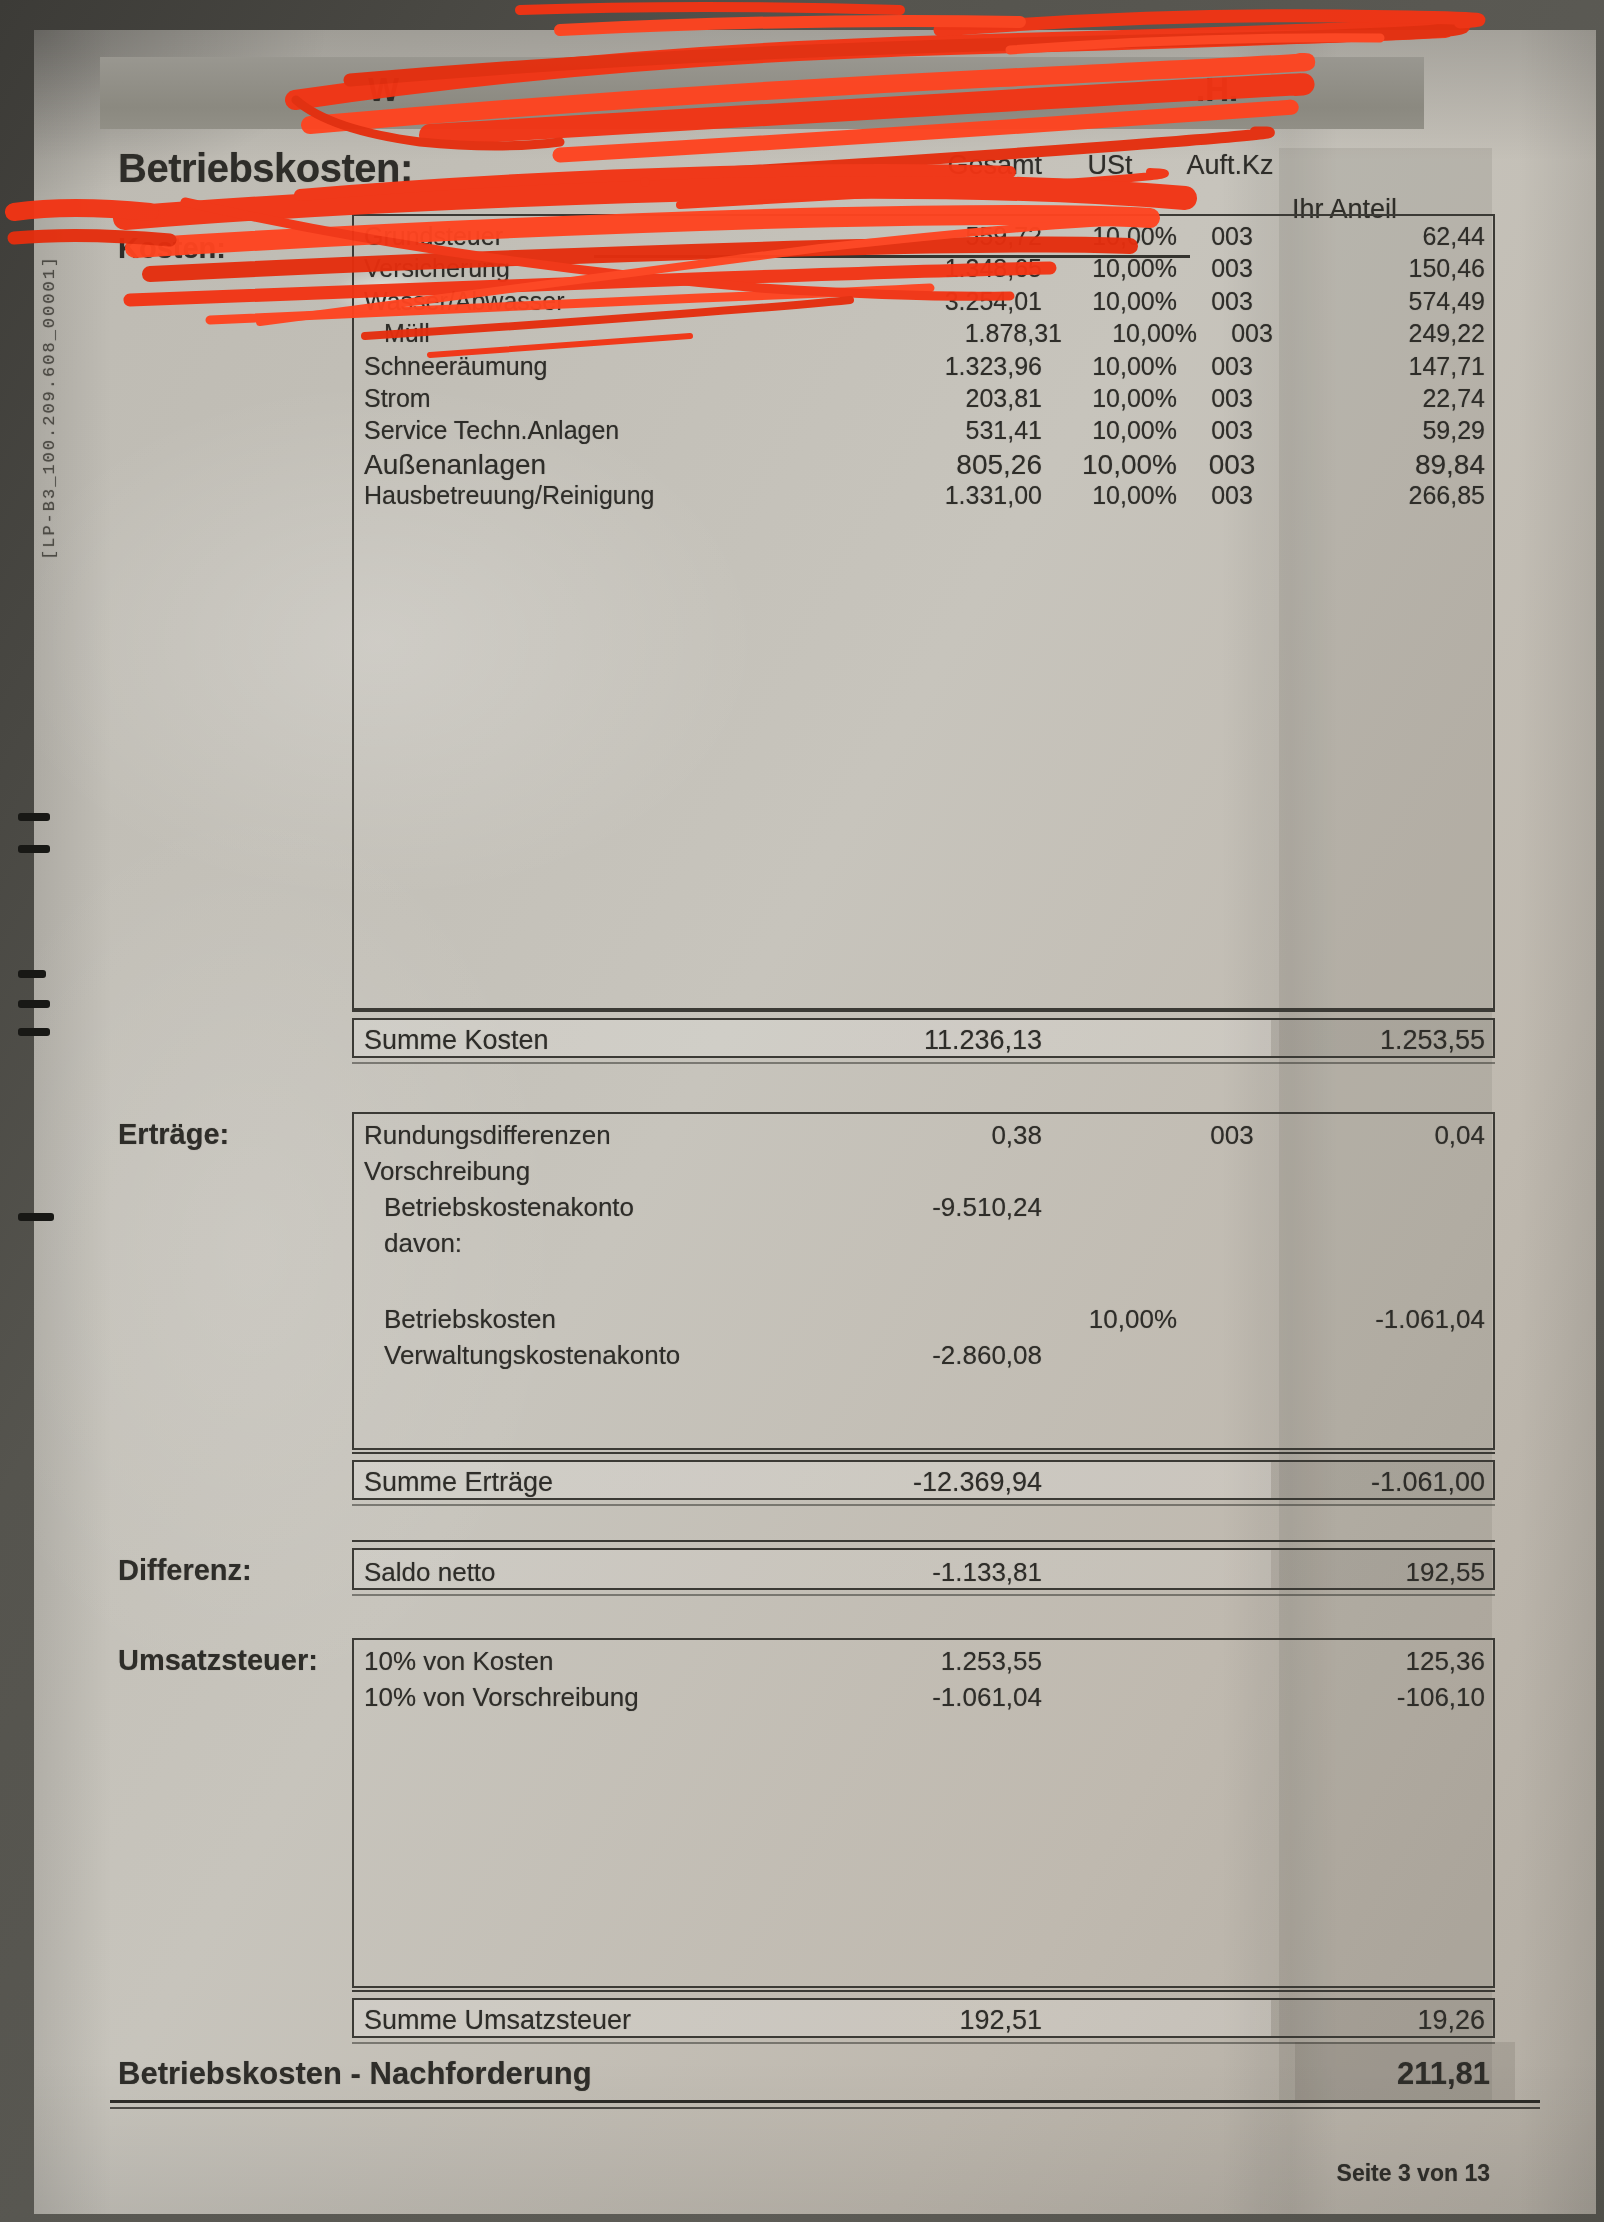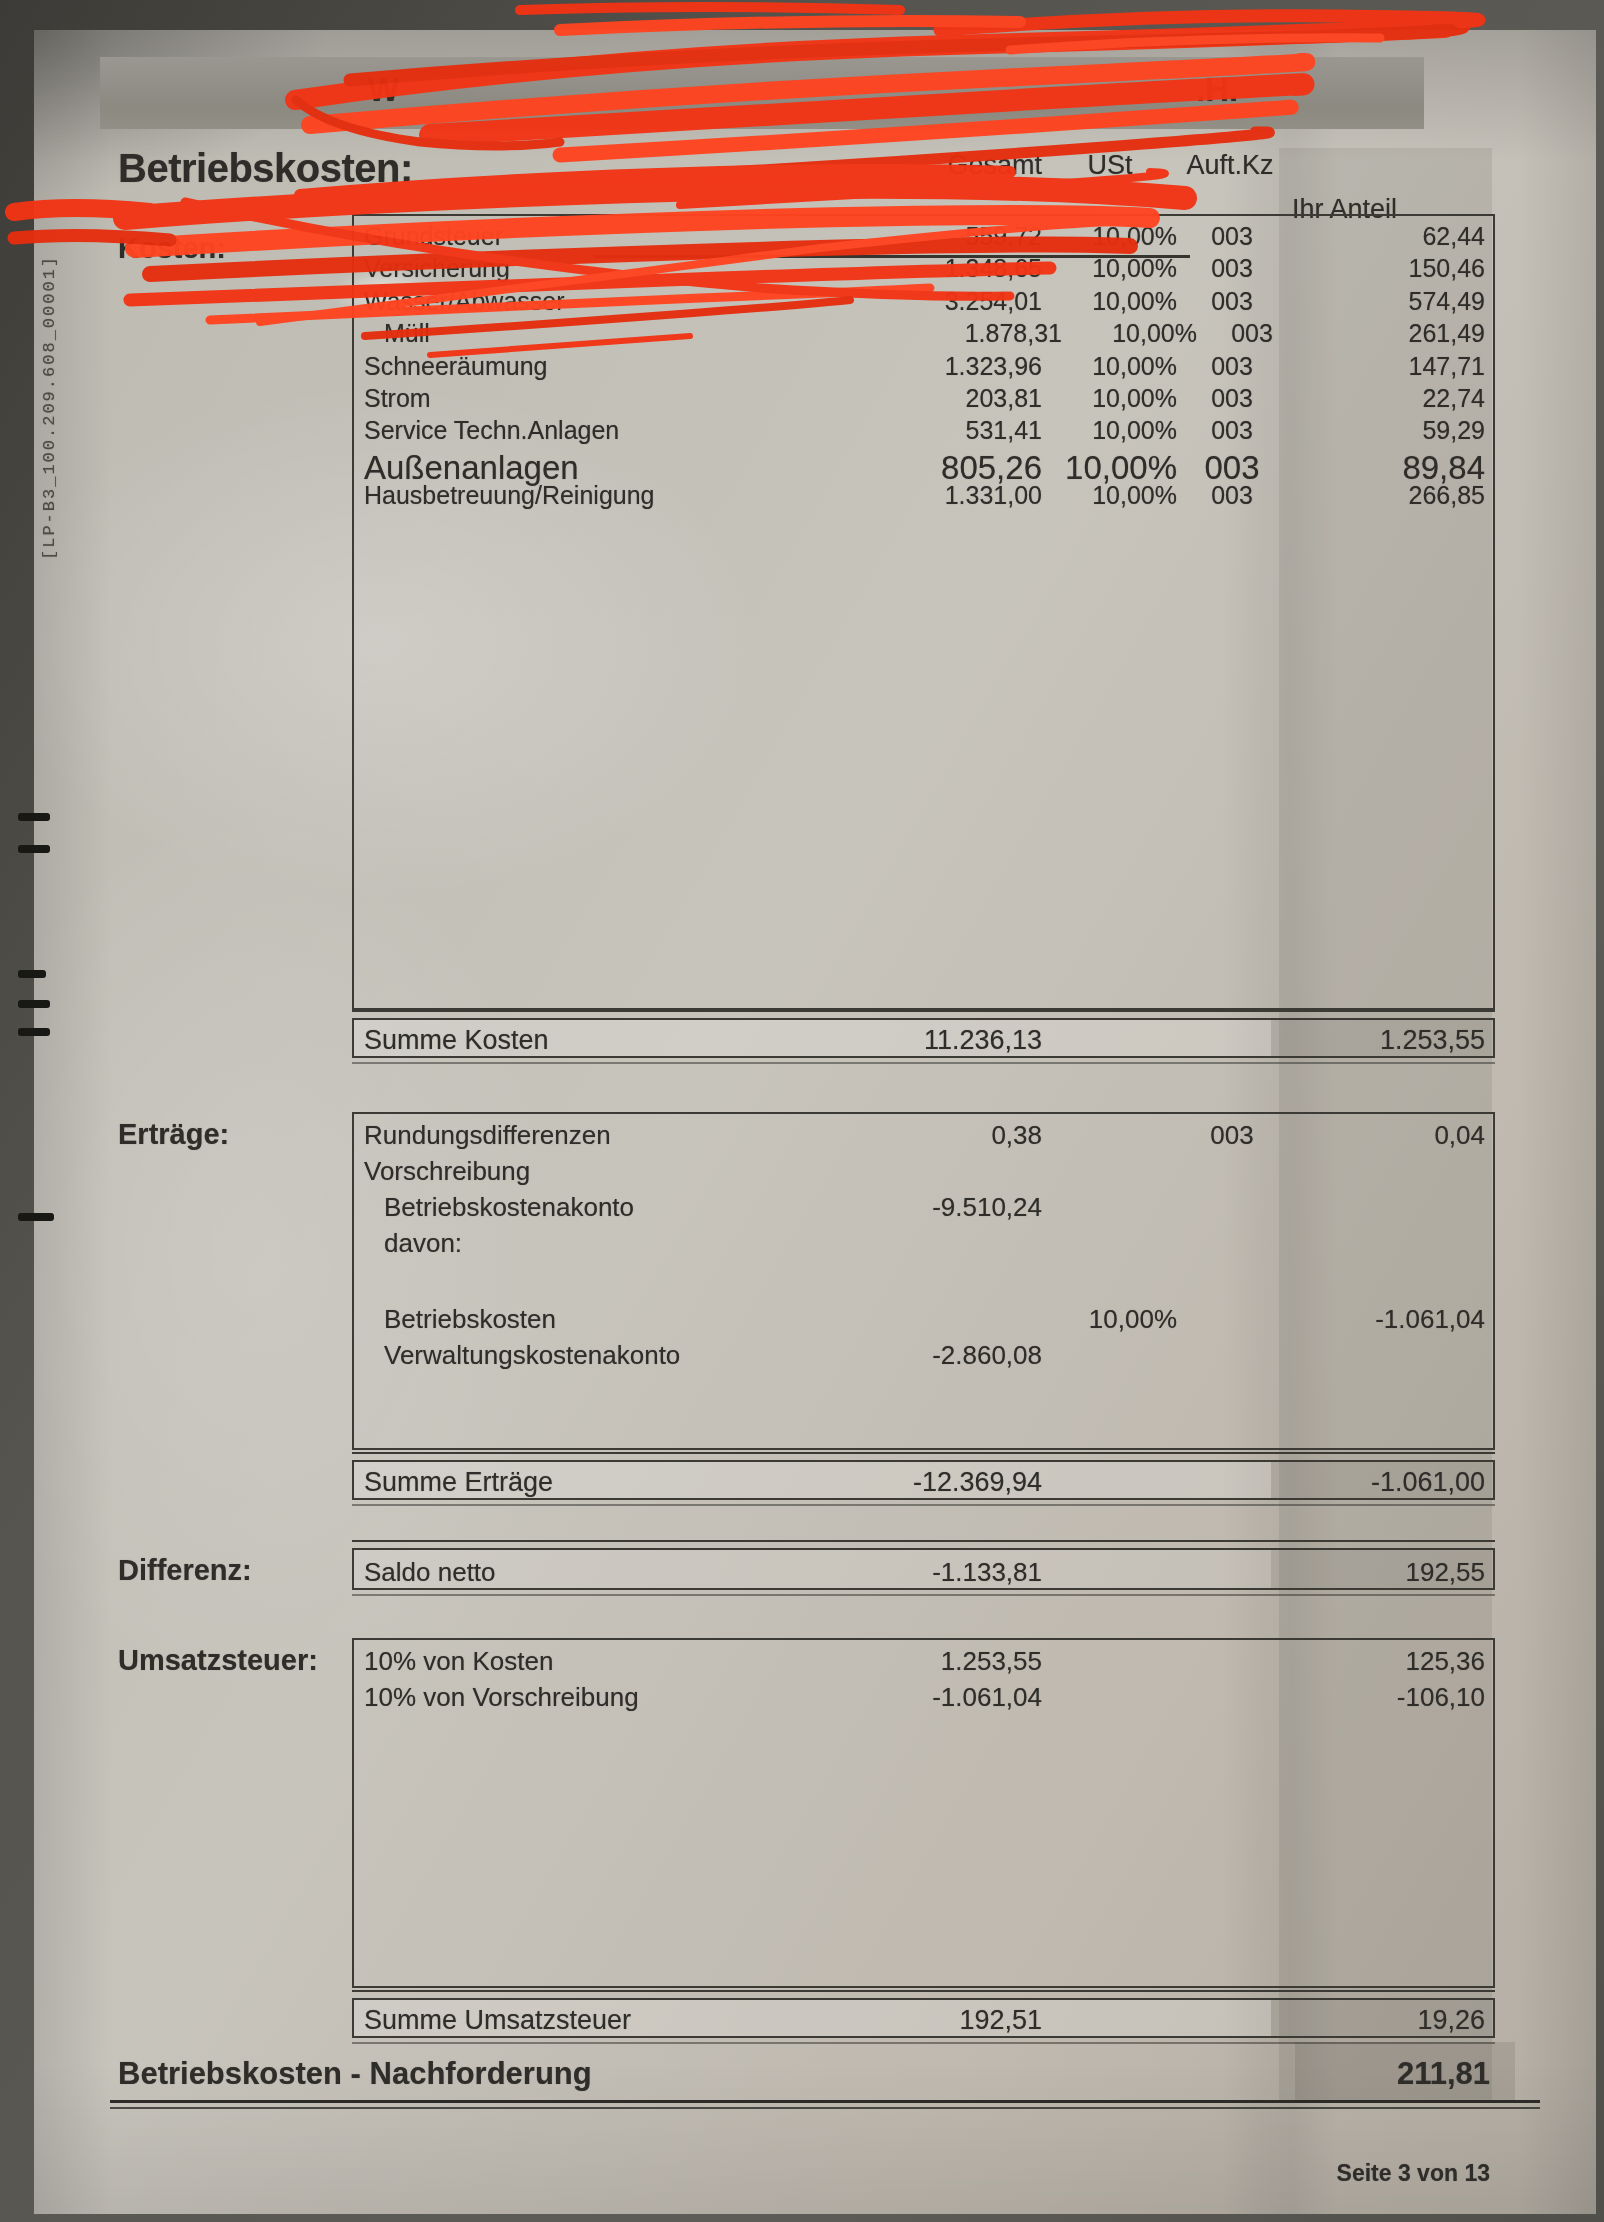--- a/index.html
+++ b/index.html
@@ -129,21 +129,21 @@
           <span class="c-gesamt ink">3.254,01</span>
           <span class="c-ust ink">10,00%</span>
           <span class="c-auft ink">003</span>
           <span class="c-anteil ink">574,49</span>
         </div>
         <div class="trow" style="height: 32.4px; font-size: 25px; margin-left: 20px;">
           <span class="c-name ink">Müll</span>
           <span class="c-gesamt ink">1.878,31</span>
           <span class="c-ust ink">10,00%</span>
           <span class="c-auft ink">003</span>
-          <span class="c-anteil ink">261,49</span>
+          <span class="c-anteil ink">249,22</span>
         </div>
         <div class="trow" style="height: 32.4px; font-size: 25px;">
           <span class="c-name ink">Schneeräumung</span>
           <span class="c-gesamt ink">1.323,96</span>
           <span class="c-ust ink">10,00%</span>
           <span class="c-auft ink">003</span>
           <span class="c-anteil ink">147,71</span>
         </div>
         <div class="trow" style="height: 32.4px; font-size: 25px;">
           <span class="c-name ink">Strom</span>
@@ -152,21 +152,21 @@
           <span class="c-auft ink">003</span>
           <span class="c-anteil ink">22,74</span>
         </div>
         <div class="trow" style="height: 32.4px; font-size: 25px;">
           <span class="c-name ink">Service Techn.Anlagen</span>
           <span class="c-gesamt ink">531,41</span>
           <span class="c-ust ink">10,00%</span>
           <span class="c-auft ink">003</span>
           <span class="c-anteil ink">59,29</span>
         </div>
-        <div class="trow" style="height: 32.4px; font-size: 33px; padding-left: 16px;">
+        <div class="trow" style="height: 32.4px; font-size: 28px; padding-left: 16px;">
           <span class="c-name ink">Außenanlagen</span>
           <span class="c-gesamt ink">805,26</span>
           <span class="c-ust ink">10,00%</span>
           <span class="c-auft ink">003</span>
           <span class="c-anteil ink">89,84</span>
         </div>
         <div class="trow" style="height: 32.4px; font-size: 25px;">
           <span class="c-name ink">Hausbetreuung/Reinigung</span>
           <span class="c-gesamt ink">1.331,00</span>
           <span class="c-ust ink">10,00%</span>

